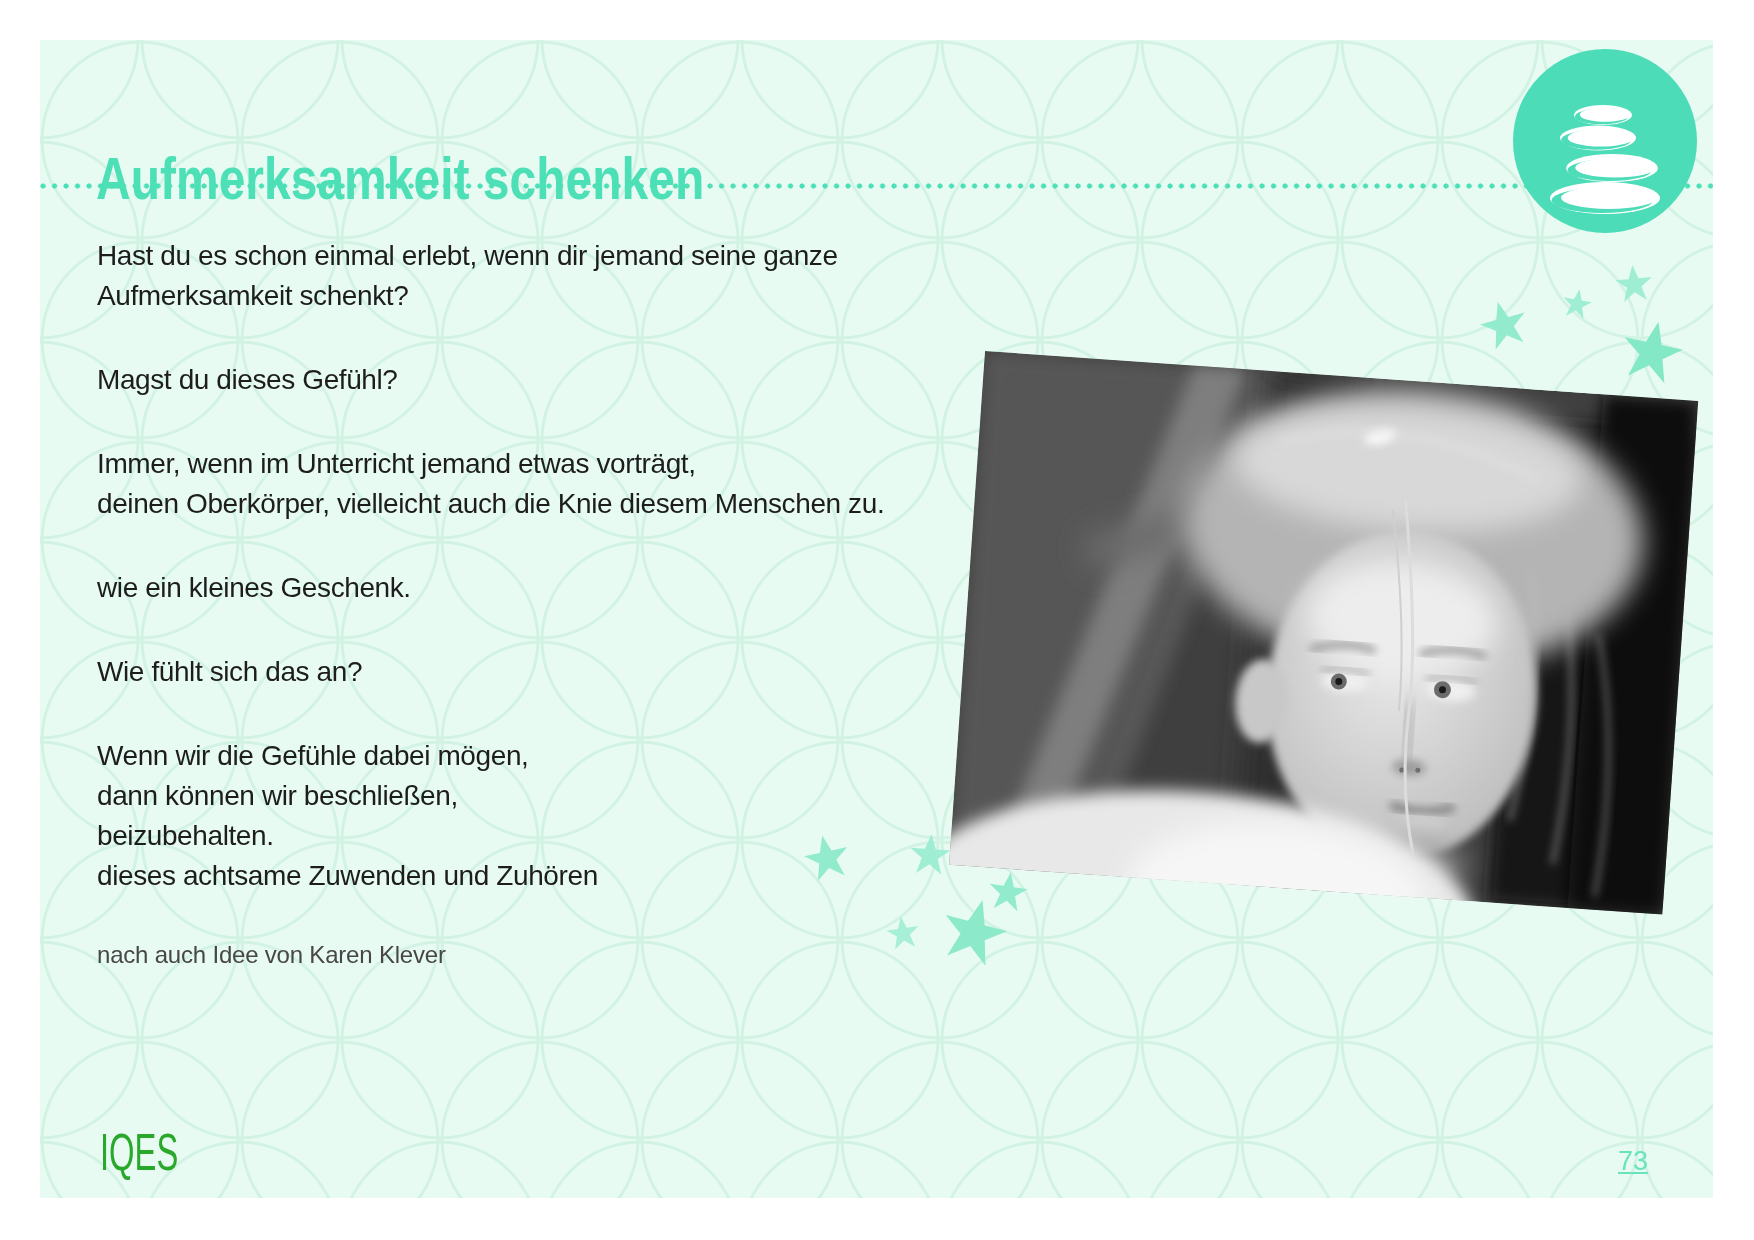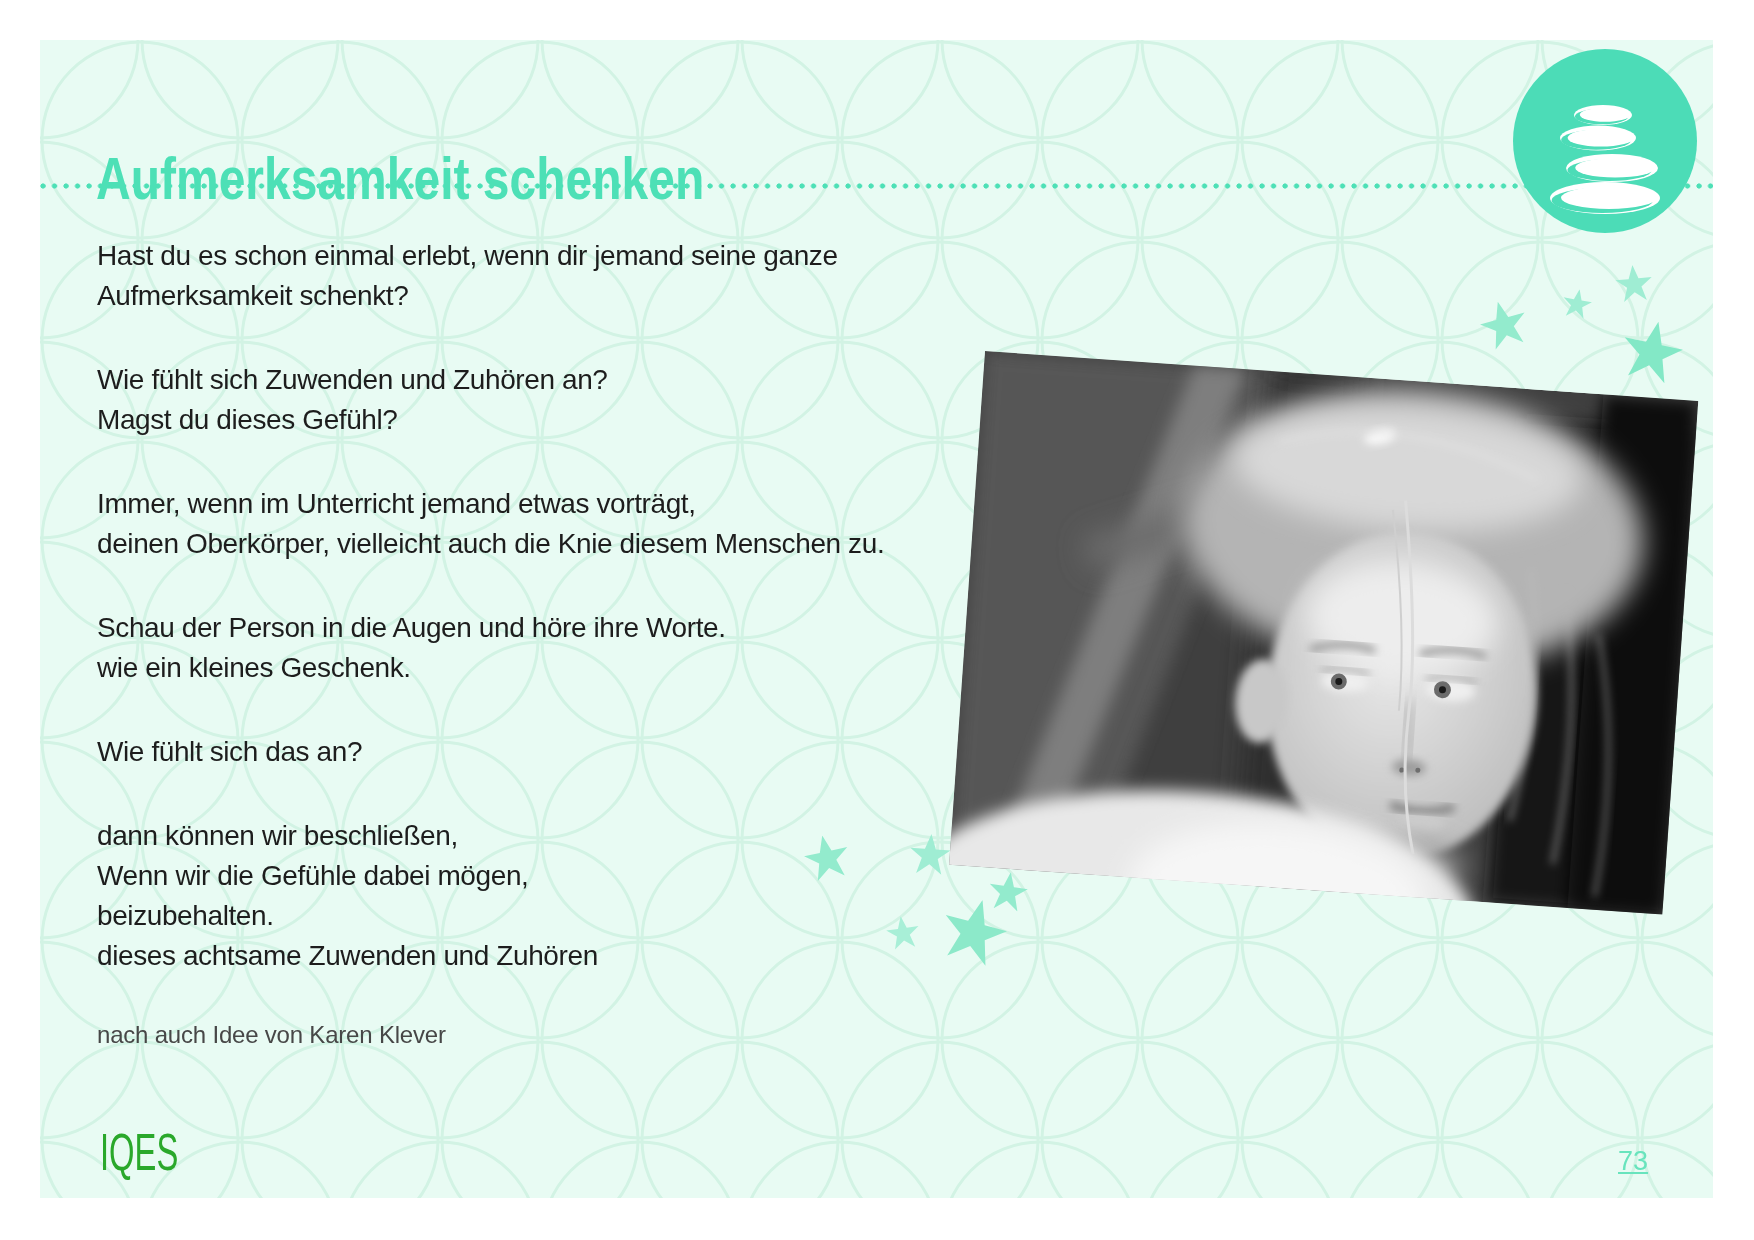--- a/index.html
+++ b/index.html
@@ -91,40 +91,38 @@
       <ellipse cx="95.9" cy="148.7" rx="47.9" ry="11.2" fill="#ffffff"></ellipse>
     </svg>
   </div>
 
   <div class="text-col">
     <p>
       <span>Hast du es schon einmal erlebt, wenn dir jemand seine ganze Aufmerksamkeit schenkt?</span>
     </p>
     <p>
       </p>
-      <div>Wie fühlt sich Zuwenden und Zuhören an?</div>
       <div>Magst du dieses Gefühl?</div>
     <p></p>
     <p>
       </p>
       <div>Immer, wenn im Unterricht jemand etwas vorträgt,</div>
       <div>deinen Oberkörper, vielleicht auch die Knie diesem Menschen zu.</div>
     <p></p>
     <p>
       </p>
-      <div>Schau der Person in die Augen und höre ihre Worte.</div>
       <div>wie ein kleines Geschenk.</div>
     <p></p>
     <p>
       <span>Wie fühlt sich das an?</span>
     </p>
     <p>
       </p>
+      <div>Wenn wir die Gefühle dabei mögen,</div>
       <div>dann können wir beschließen,</div>
-      <div>Wenn wir die Gefühle dabei mögen,</div>
       <div>beizubehalten.</div>
       <div>dieses achtsame Zuwenden und Zuhören</div>
     <p></p>
     <div class="credit">nach auch Idee von Karen Klever</div>
   </div>
 
   <div class="photo">
     <svg width="715" height="515" viewBox="0 0 715 515" preserveAspectRatio="none">
       <defs>
         <filter id="b4" x="-40%" y="-40%" width="180%" height="180%">

